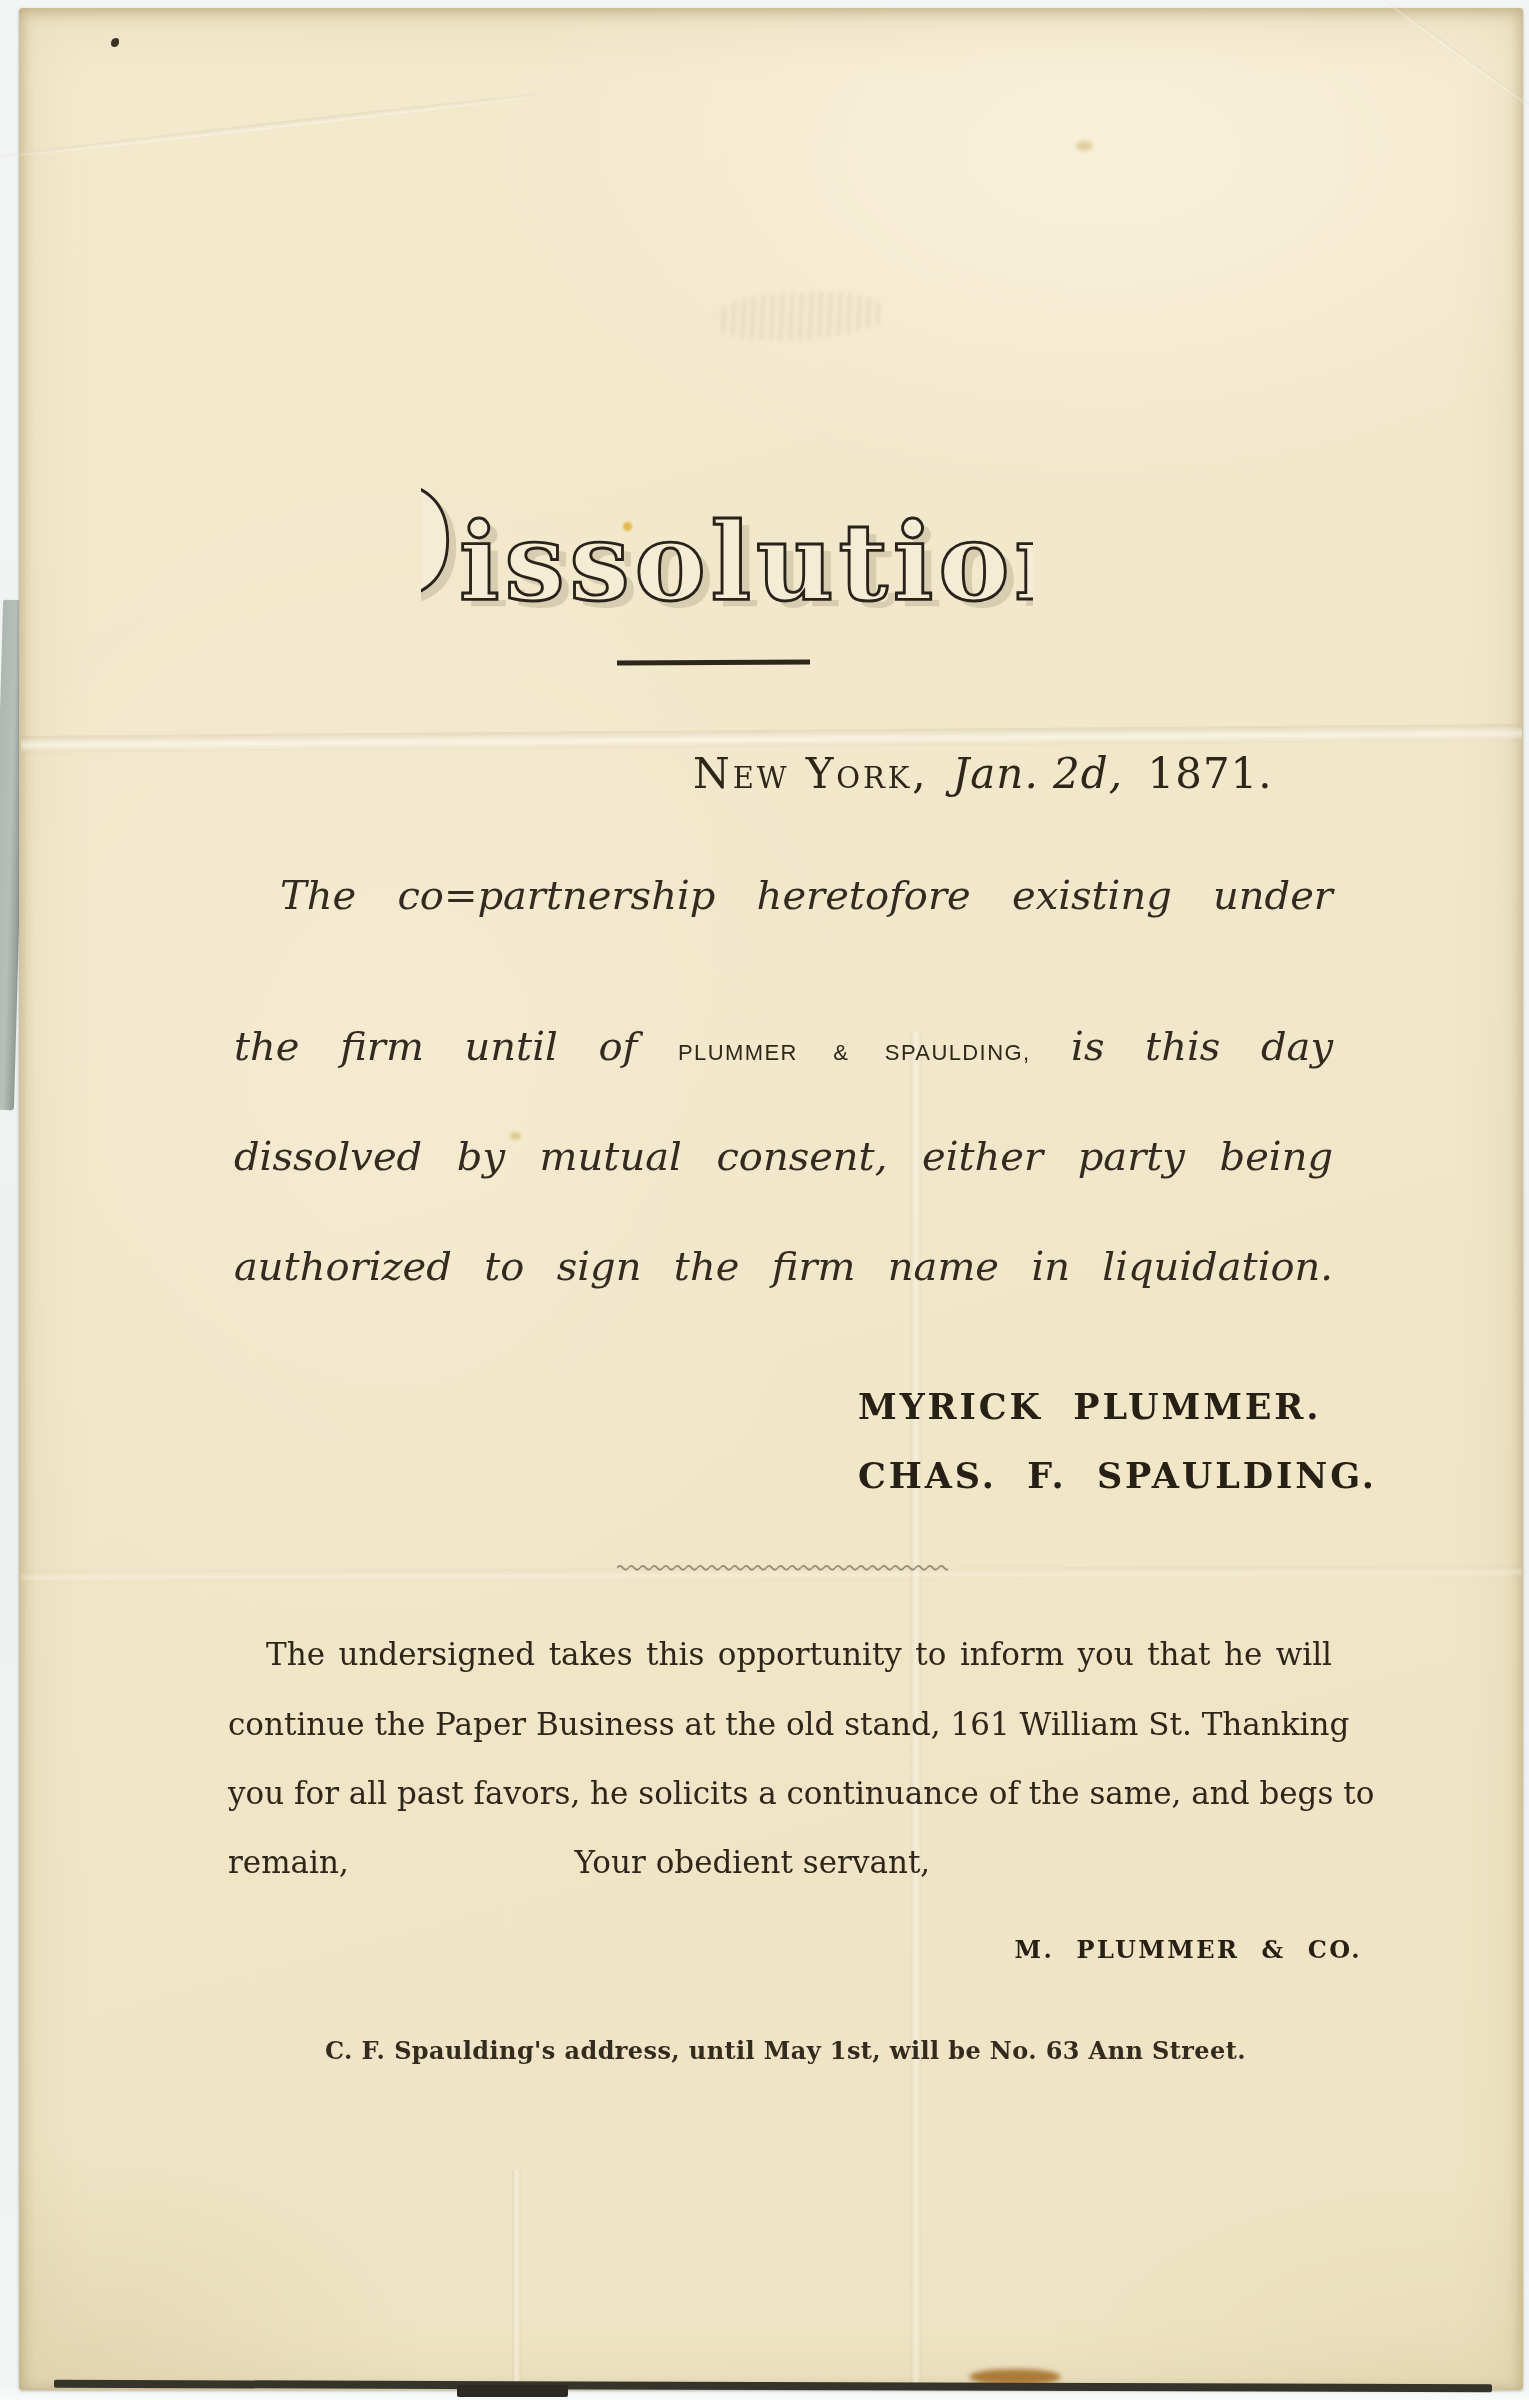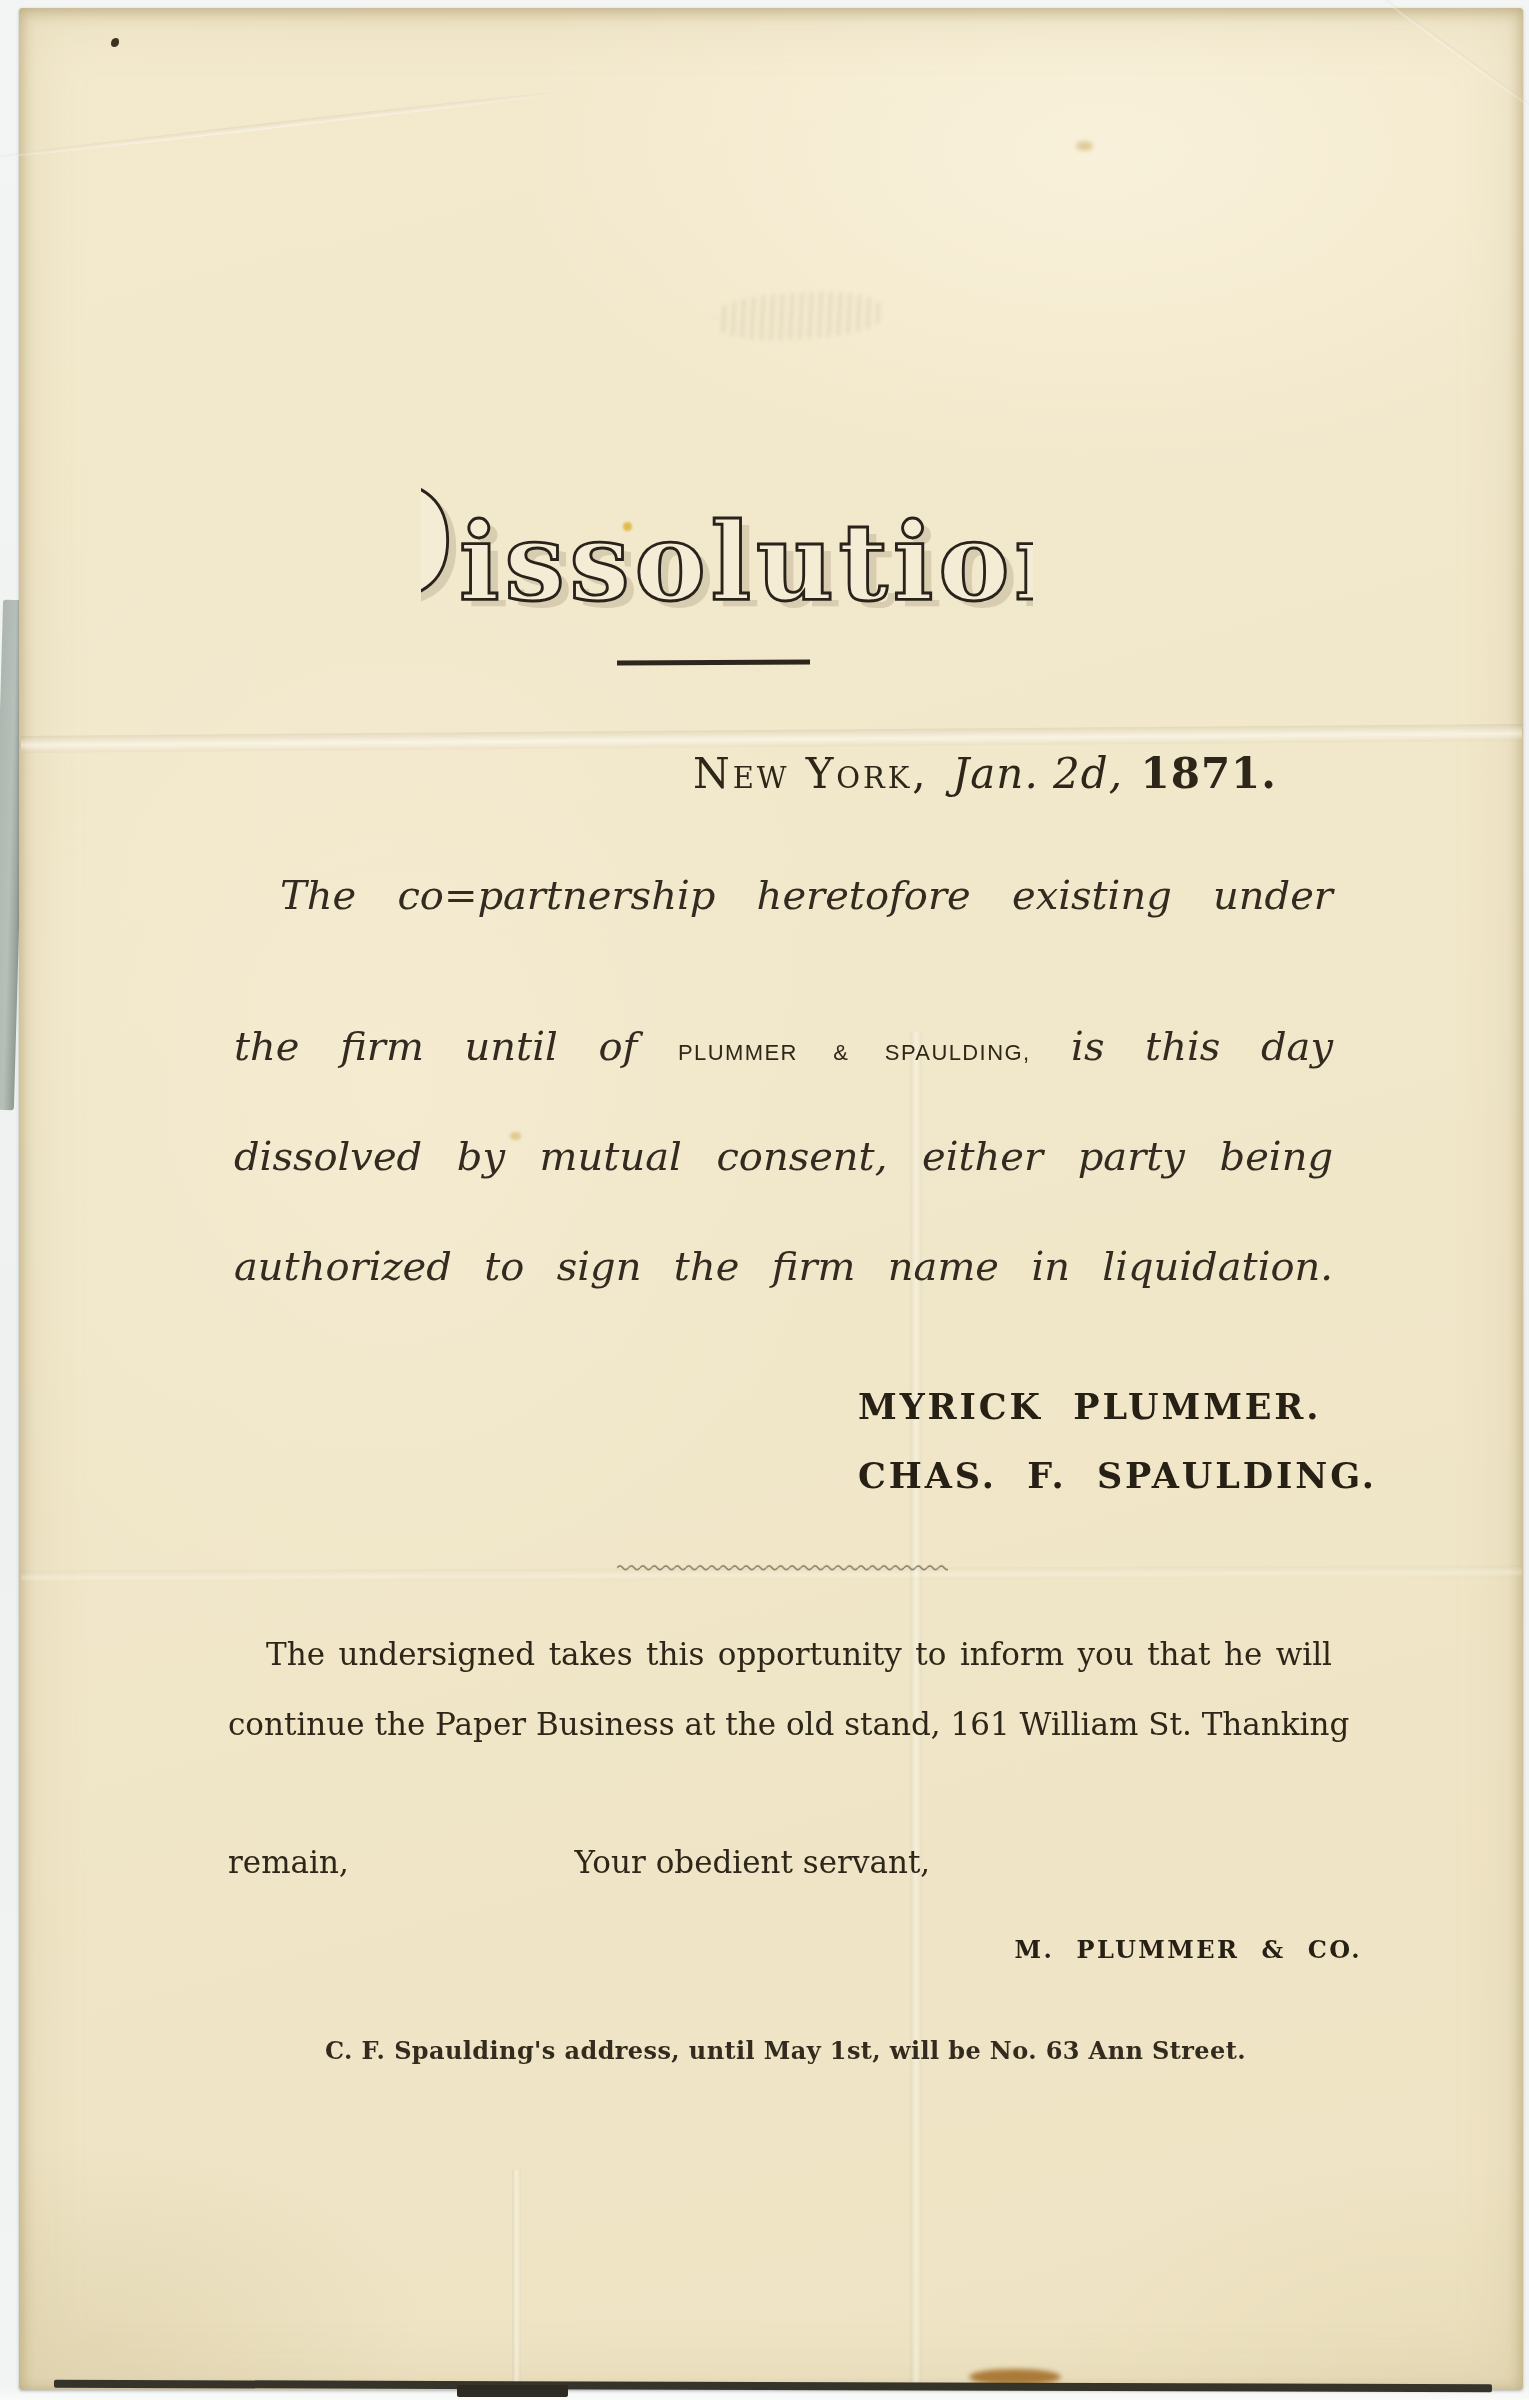--- a/index.html
+++ b/index.html
@@ -59,21 +59,21 @@
   
   .bottom-edge{position:absolute;left:54px;top:2382px;width:1438px;height:7.6px;background:#35332a;transform:rotate(.18deg);border-radius:1.9px;}
   .bottom-edge-thick{position:absolute;left:457px;top:2385px;width:111px;height:12.4px;background:#2c2a22;border-radius:1.9px;}
   
   .title-wrap{position:absolute;left:421px;top:400px;width:612px;height:277px;}
   .title-rule{position:absolute;left:617px;top:660px;width:193px;height:4.8px;background:#2c261c;transform:rotate(-.3deg);}
   
   .dateline{position:absolute;left:693px;top:749px;font-size:42px;color:#2e2719;letter-spacing:1px;white-space:nowrap;}
   .dateline .place{font-variant:small-caps;letter-spacing:2.9px;margin-top:44px;}
   .dateline .dt{font-style:italic;margin-left:9.6px;margin-top:40px;}
-  .dateline .yr{margin-left:3px;font-weight:bold;}
+  .dateline .yr{margin-left:10px;}
   
   .b1-line{
     position:absolute;left:234px;width:1099px;height:54px;
     font-style:italic;font-size:40px;color:#332b20;
     text-align:justify;text-align-last:justify;white-space:nowrap;
   }
   .b1-line.l1{text-indent:46px;}
   .b1-line .firm{font-style:normal;font-family:Liberation Sans, sans-serif;font-size:22px;letter-spacing:1.4px;color:#2e2819;}
   
   .sig{position:absolute;left:858px;font-weight:bold;font-size:35px;color:#272015;letter-spacing:2.9px;word-spacing:15.3px;white-space:nowrap;}
@@ -147,20 +147,21 @@
         <pattern id="wavepat" width="12" height="12" patternUnits="userSpaceOnUse">
           <path d="M0 6 Q3 2 6 6 T12 6" fill="none" stroke="#564e3c" stroke-width="1.4"></path>
         </pattern>
       </defs>
       <rect width="346" height="12" fill="url(#wavepat)"></rect>
     </svg>
   </div>
 
   <div class="b2-line l1" style="top:1636px">The undersigned takes this opportunity to inform you that he will</div>
   <div class="b2-line" style="top:1706px">continue the Paper Business at the old stand, 161 William St. Thanking</div>
+  <div class="b2-line" style="top:1775px">you for all past favors, he solicits a continuance of the same, and begs to</div>
   <div class="b2-last" style="top:1844px">
     <span>remain,</span>
     <span class="servant">Your obedient servant,</span>
   </div>
 
   <div class="company">M. PLUMMER &amp; CO.</div>
 
   <div class="footer-note">C. F. Spaulding's address, until May 1st, will be No. 63 Ann Street.</div>
 
 </div>

